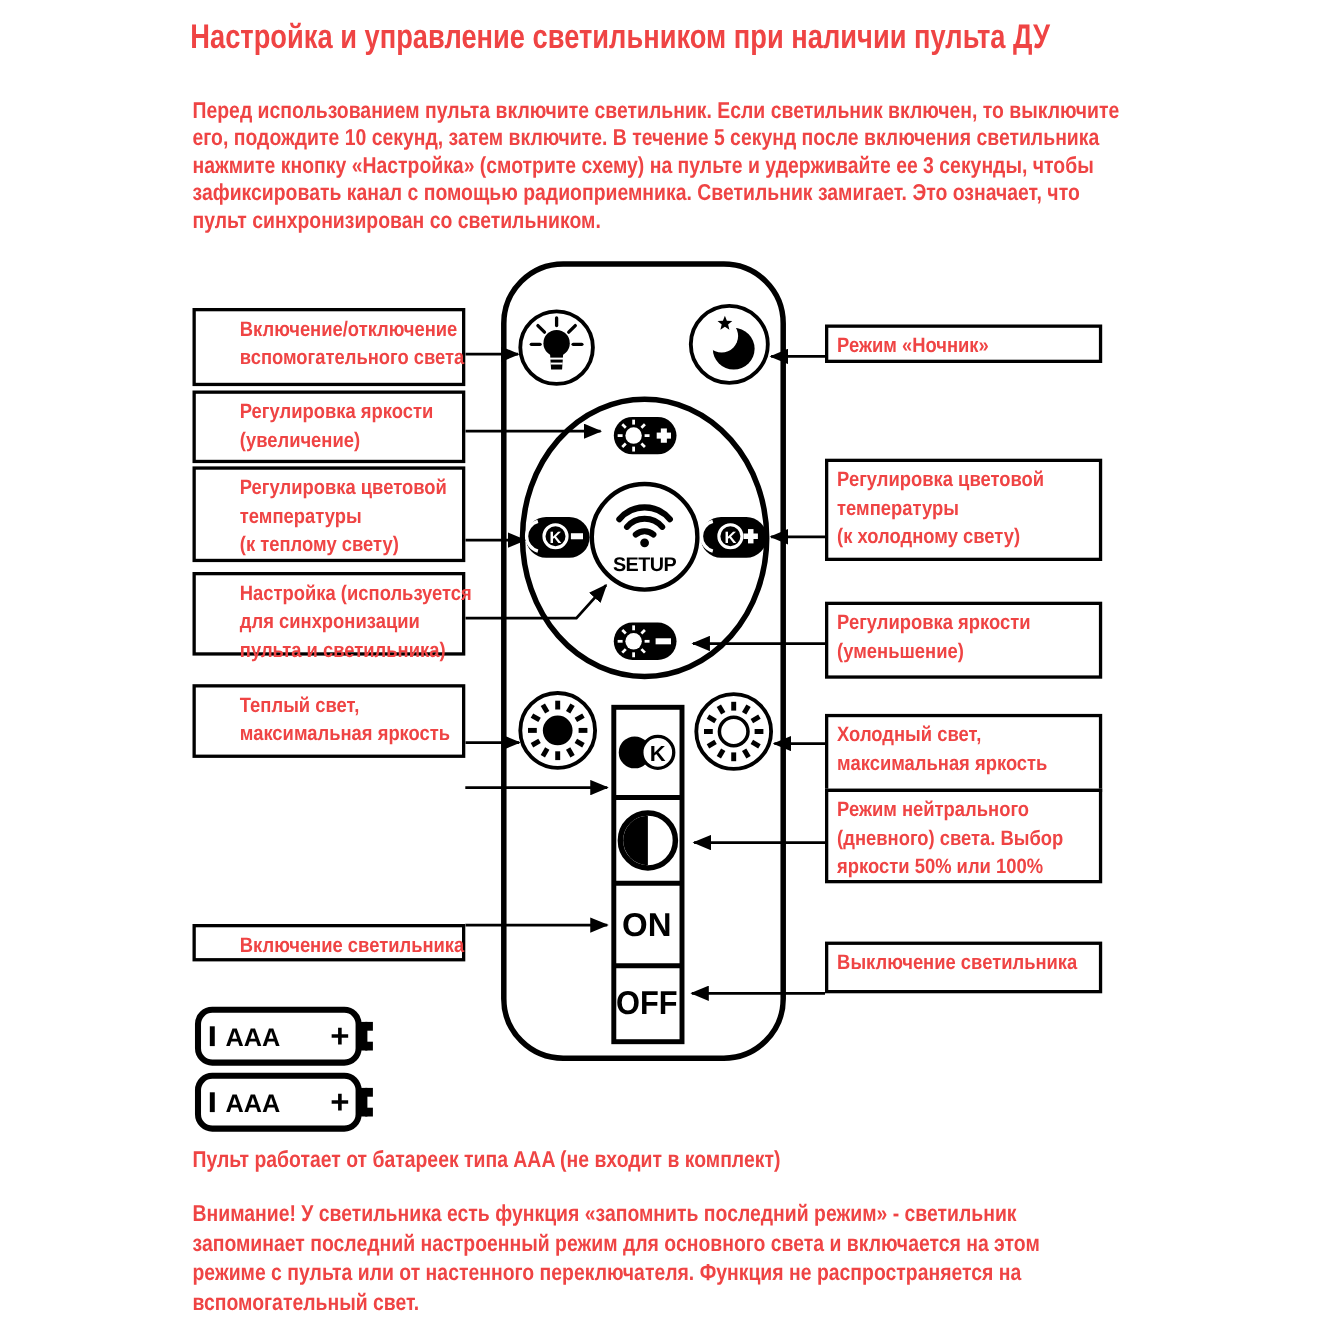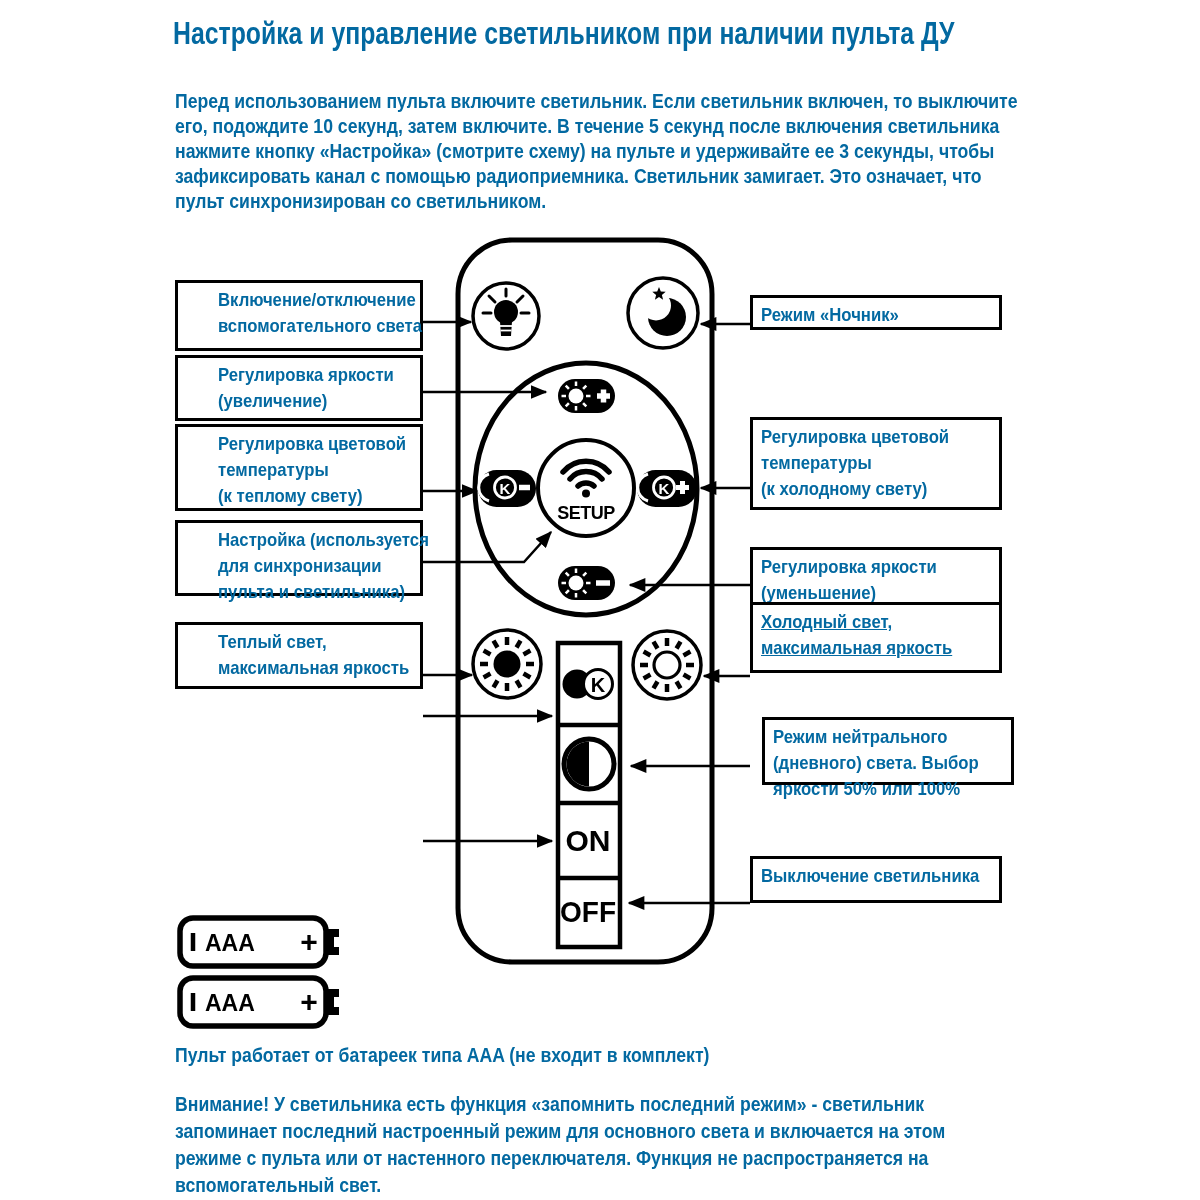--- a/index.html
+++ b/index.html
@@ -1,17 +1,17 @@
 <!DOCTYPE html>
 <html><head>
 <meta charset="utf-8">
 <style>
   html,body{margin:0;padding:0;background:#fff;}
   #page{position:relative;width:1200px;height:1200px;background:#fff;overflow:hidden;
-        font-family:"Liberation Sans",sans-serif;color:#0369a1;}
+        font-family:"Liberation Sans",sans-serif;color:#ef4444;}
   .abs{position:absolute;}
   #title{left:173px;top:16px;font-weight:bold;font-size:31px;white-space:nowrap;
          transform:scaleX(0.80);transform-origin:0 0;z-index:2;}
   .para{font-weight:bold;font-size:21px;line-height:25px;white-space:pre-line;
         transform:scaleX(0.84);transform-origin:0 0;z-index:2;}
   #intro{left:175px;top:88px;width:1030px;}
   #battery-note{left:175px;top:1042px;width:700px;}
   #warning{left:175px;top:1090px;line-height:27px;width:1030px;}
   .callout{border:3px solid #000;background:#fff;box-sizing:border-box;
            padding:4px 8px 0;z-index:2;}
@@ -50,38 +50,41 @@
     </div>
   <div class="abs callout cl" style="top:520px;height:76px;">
     <span class="clabel">Настройка (используется
 для синхронизации
 пульта и светильника)</span>
     </div>
   <div class="abs callout cl" style="top:622px;height:67px;">
     <span class="clabel">Теплый свет,
 максимальная яркость</span>
     </div>
+  <div class="abs callout cl" style="top:840px;height:34px;">
+    <span class="clabel">Включение светильника</span>
+    </div>
 
   <div class="abs callout cr" style="top:295px;height:35px;">
     <span class="clabel">Режим «Ночник»</span>
     </div>
   <div class="abs callout cr" style="top:417px;height:93px;">
     <span class="clabel">Регулировка цветовой
 температуры
 (к холодному свету)</span>
     </div>
   <div class="abs callout cr" style="top:547px;height:70px;">
     <span class="clabel">Регулировка яркости
 (уменьшение)</span>
     </div>
-  <div class="abs callout cr" style="top:602px;height:71px;text-decoration:underline;">
+  <div class="abs callout cr" style="top:649px;height:71px;">
     <span class="clabel">Холодный свет,
 максимальная яркость</span>
     </div>
-  <div class="abs callout cr" style="top:717px;height:68px;margin-left:12px;">
+  <div class="abs callout cr" style="top:717px;height:86px;">
     <span class="clabel">Режим нейтрального
 (дневного) света. Выбор
 яркости 50% или 100%</span>
     </div>
   <div class="abs callout cr" style="top:856px;height:47px;">
     <span class="clabel">Выключение светильника</span>
     </div>
 
   <div id="battery-note" class="abs para">Пульт работает от батареек типа AAA (не входит в комплект)</div>
   <div id="warning" class="abs para">Внимание! У светильника есть функция «запомнить последний режим» - светильник

